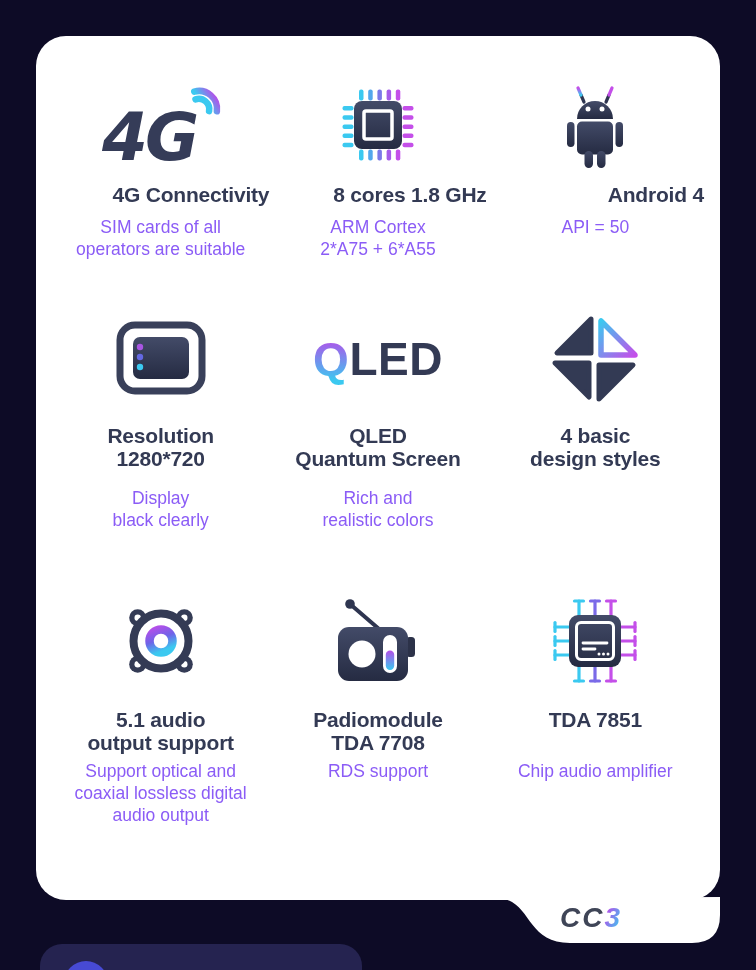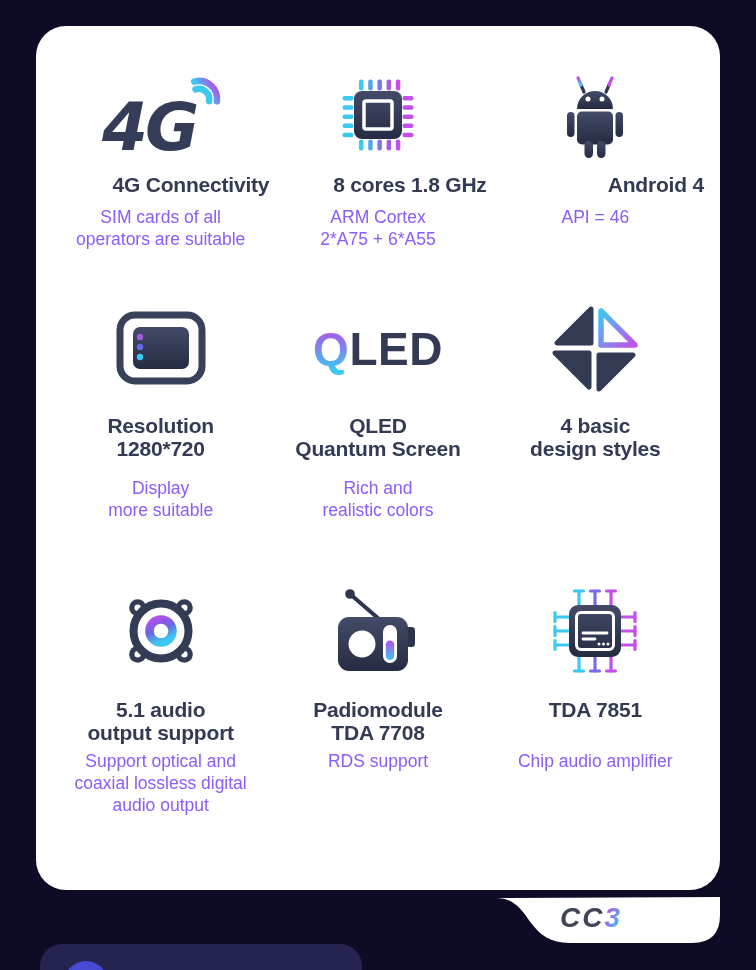--- a/index.html
+++ b/index.html
@@ -4,21 +4,21 @@
 <style>
   html,body { margin:0; padding:0; }
   body {
     width:756px; height:970px;
     background:#0d0b26;
     overflow:hidden;
     position:relative;
     font-family:"Liberation Sans", sans-serif;
   }
   .card {
-    position:absolute; left:36px; top:26px;
+    position:absolute; left:36px; top:36px;
     width:684px; height:864px;
     background:#ffffff;
     border-radius:30px;
   }
   .row { display:grid; grid-template-columns:repeat(3,1fr); padding:0 16px; }
   .cell { text-align:center; }
   .icon-box { display:flex; align-items:center; justify-content:center; }
   .r1 { margin-top:39px; }
   .r1 .icon-box { height:100px; }
   .r1 .title { margin-top:8px;text-align:right; }
@@ -166,40 +166,40 @@
           <rect x="32" y="43.5" width="36" height="33" rx="5" fill="url(#darkGrad)"></rect>
           <rect x="22" y="44" width="7.5" height="25" rx="3.7" fill="url(#darkGrad)"></rect>
           <rect x="70.5" y="44" width="7.5" height="25" rx="3.7" fill="url(#darkGrad)"></rect>
           <rect x="39.5" y="73" width="8.5" height="17" rx="4.2" fill="url(#darkGrad)"></rect>
           <rect x="52" y="73" width="8.5" height="17" rx="4.2" fill="url(#darkGrad)"></rect>
           <circle cx="43" cy="31" r="2.5" fill="#ffffff"></circle>
           <circle cx="57" cy="31" r="2.5" fill="#ffffff"></circle>
         </svg>
       </div>
       <div class="title">Android 4</div>
-      <div class="subtitle">API = 46</div>
+      <div class="subtitle">API = 50</div>
     </div>
   </div>
 
   <div class="row r2">
 
     <div class="cell">
       <div class="icon-box">
         <svg width="112" height="84" viewBox="0 0 112 84">
           <rect x="15" y="8" width="82" height="66" rx="15" fill="#ffffff" stroke="#39405a" stroke-width="7"></rect>
           <rect x="28" y="20" width="56" height="42" rx="7" fill="url(#darkGrad)"></rect>
           <circle cx="35" cy="30" r="3.2" fill="#a855e2"></circle>
           <circle cx="35" cy="40" r="3.2" fill="#6468e2"></circle>
           <circle cx="35" cy="50" r="3.2" fill="#3bc9f0"></circle>
         </svg>
       </div>
       <div class="title">Resolution
 1280*720</div>
       <div class="subtitle">Display
-more suitable</div>
+black clearly</div>
     </div>
 
     <div class="cell">
       <div class="icon-box">
         <div class="qled-text">
           <span class="q-letter">Q</span><span>LED</span>
         </div>
       </div>
       <div class="title">QLED
 Quantum Screen</div>

